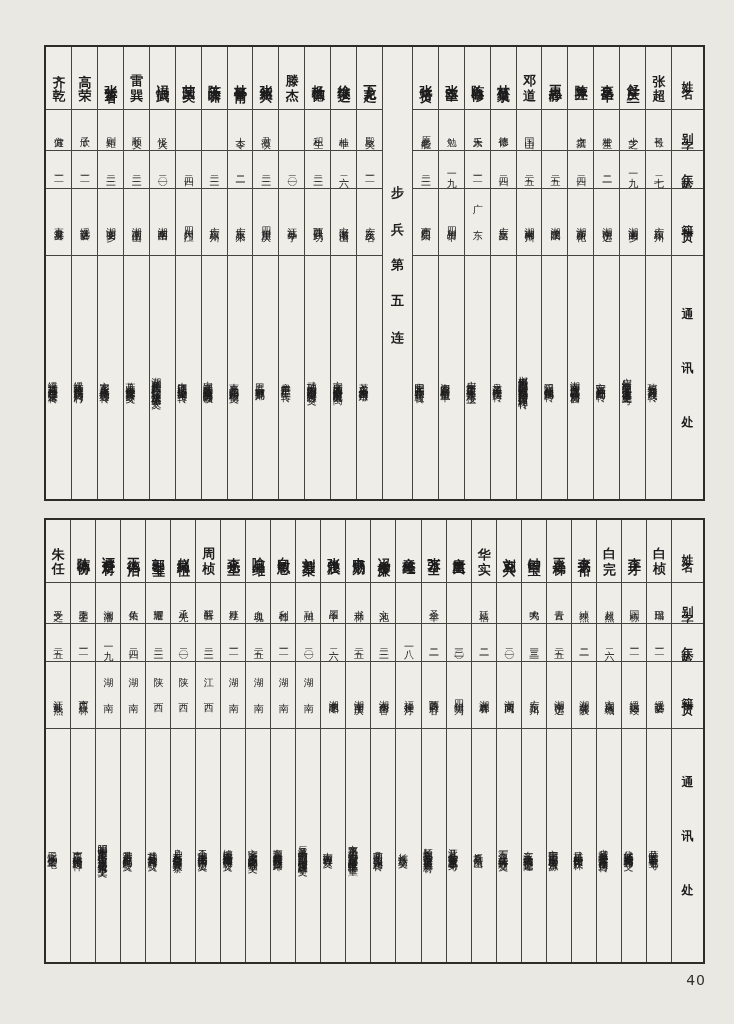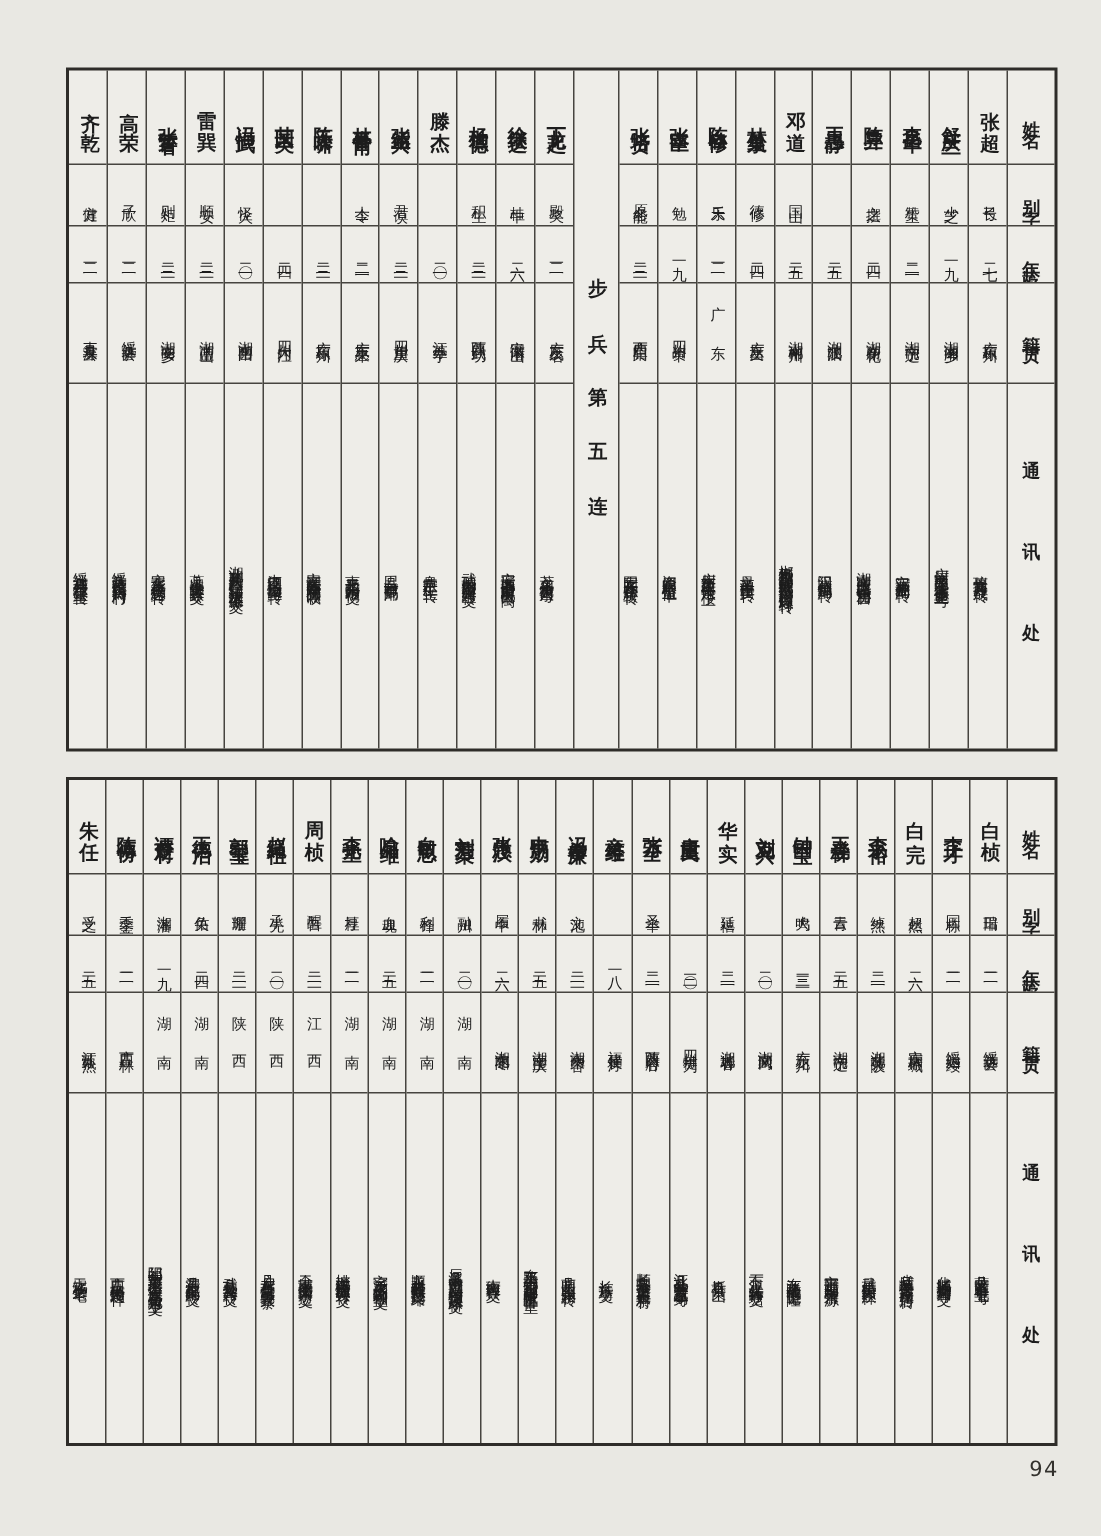--- a/index.html
+++ b/index.html
@@ -916,13 +916,13 @@
       </div>
       <div class="cell c-origin">
         <span class="vt">江苏常熟</span>
       </div>
       <div class="cell c-addr">
         <span class="vt">无锡杨合老宅</span>
       </div>
     </div>
   </div>
 
-<div class="page-number">94</div>
+<div class="page-number">40</div>
 
 </body></html>

